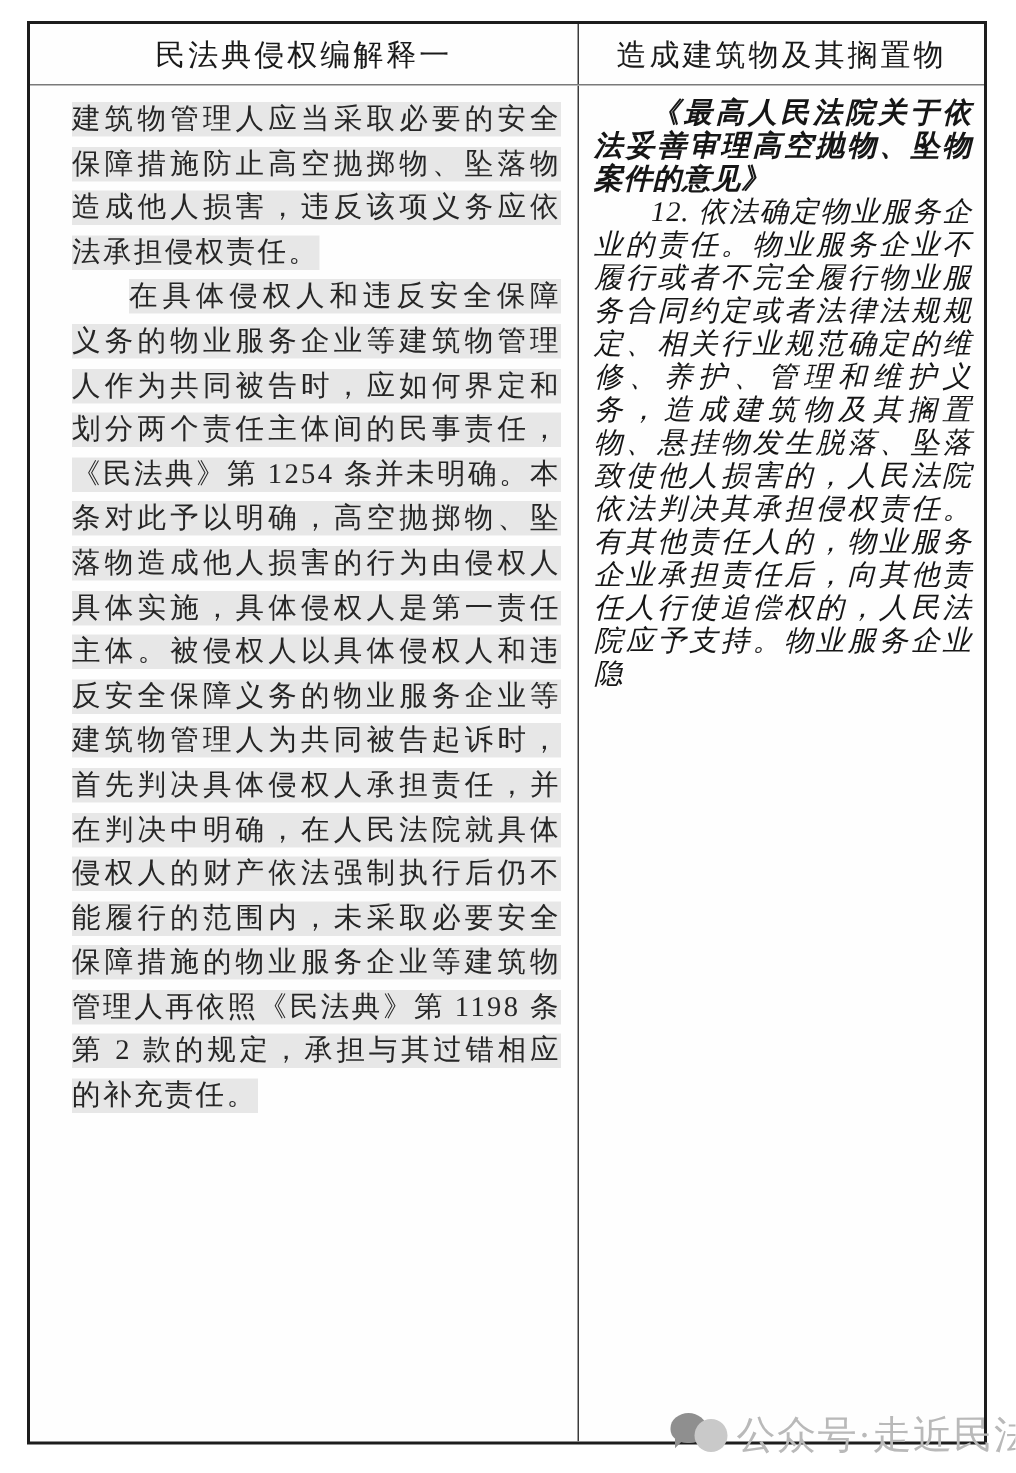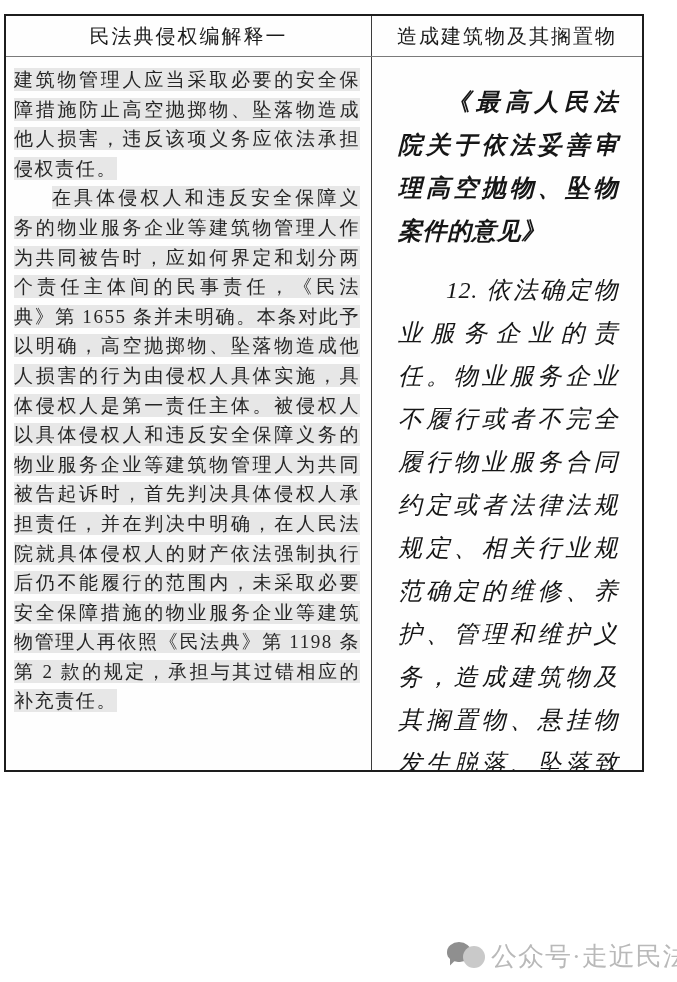--- a/index.html
+++ b/index.html
@@ -9,24 +9,24 @@
   body {
     width: 677px;
     height: 982px;
     position: relative;
     background: #ffffff;
     font-family: "Liberation Serif", "DejaVu Serif", serif;
     overflow: hidden;
   }
   .doc-table {
     position: absolute;
-    left: 4px;
+    left: 18px;
     top: 14px;
     width: 640px;
-    height: 758px;
+    height: 949px;
     border: 2px solid #1d1d1d;
     box-sizing: border-box;
     display: flex;
     flex-direction: column;
     background: #fefefe;
     justify-content: center;
   }
   .header-row {
     display: flex;
     height: 40px;
@@ -56,21 +56,21 @@
     overflow: hidden;
   }
   .body-cell {
     box-sizing: border-box;
     overflow: hidden;
   }
   .body-cell.left {
     width: 366px;
     flex: 0 0 366px;
     border-right: 1px solid #3c3c3c;
-    padding: 8px 11px 0 8px;
+    padding: 8px 11px 0 28px;
   }
   .body-cell.right {
     flex: 1;
     padding: 8px 8px 0 10px;
   }
   .left-para {
     margin: 0;
     font-size: 19px;
     line-height: 29.6px;
     color: #262626;
@@ -79,23 +79,23 @@
     letter-spacing: 1.6px;
   }
   .left-para.indent {
     text-indent: 2em;
   }
   .hl {
     background: #e7e7e7;
     padding: 1px 0;
   }
   .right-para {
-    margin: 16px;
-    font-size: 24px;
-    line-height: 43px;
+    margin: 0;
+    font-size: 19px;
+    line-height: 22px;
     color: #161616;
     text-align: justify;
     text-justify: inter-ideograph;
     text-indent: 2em;
     font-style: italic;
     letter-spacing: 0.6px;
   }
   .right-para.doc-title {
     font-weight: bold;
   }
@@ -154,21 +154,21 @@
 <body>
 
 <div class="doc-table">
   <div class="header-row">
     <div class="header-cell left">民法典侵权编解释一</div>
     <div class="header-cell right">造成建筑物及其搁置物</div>
   </div>
   <div class="body-row">
     <div class="body-cell left">
       <p class="left-para"><span class="hl">建筑物管理人应当采取必要的安全保障措施防止高空抛掷物、坠落物造成他人损害，违反该项义务应依法承担侵权责任。</span></p>
-      <p class="left-para indent"><span class="hl">在具体侵权人和违反安全保障义务的物业服务企业等建筑物管理人作为共同被告时，应如何界定和划分两个责任主体间的民事责任，《民法典》第 1655 条并未明确。本条对此予以明确，高空抛掷物、坠落物造成他人损害的行为由侵权人具体实施，具体侵权人是第一责任主体。被侵权人以具体侵权人和违反安全保障义务的物业服务企业等建筑物管理人为共同被告起诉时，首先判决具体侵权人承担责任，并在判决中明确，在人民法院就具体侵权人的财产依法强制执行后仍不能履行的范围内，未采取必要安全保障措施的物业服务企业等建筑物管理人再依照《民法典》第 1198 条第 2 款的规定，承担与其过错相应的补充责任。</span></p>
+      <p class="left-para indent"><span class="hl">在具体侵权人和违反安全保障义务的物业服务企业等建筑物管理人作为共同被告时，应如何界定和划分两个责任主体间的民事责任，《民法典》第 1254 条并未明确。本条对此予以明确，高空抛掷物、坠落物造成他人损害的行为由侵权人具体实施，具体侵权人是第一责任主体。被侵权人以具体侵权人和违反安全保障义务的物业服务企业等建筑物管理人为共同被告起诉时，首先判决具体侵权人承担责任，并在判决中明确，在人民法院就具体侵权人的财产依法强制执行后仍不能履行的范围内，未采取必要安全保障措施的物业服务企业等建筑物管理人再依照《民法典》第 1198 条第 2 款的规定，承担与其过错相应的补充责任。</span></p>
     </div>
     <div class="body-cell right">
       <p class="right-para doc-title">《最高人民法院关于依法妥善审理高空抛物、坠物案件的意见》</p>
       <p class="right-para">12. 依法确定物业服务企业的责任。物业服务企业不履行或者不完全履行物业服务合同约定或者法律法规规定、相关行业规范确定的维修、养护、管理和维护义务，造成建筑物及其搁置物、悬挂物发生脱落、坠落致使他人损害的，人民法院依法判决其承担侵权责任。有其他责任人的，物业服务企业承担责任后，向其他责任人行使追偿权的，人民法院应予支持。物业服务企业隐</p>
     </div>
   </div>
 </div>
 
 <div class="watermark">
   <span class="wm-icon">

